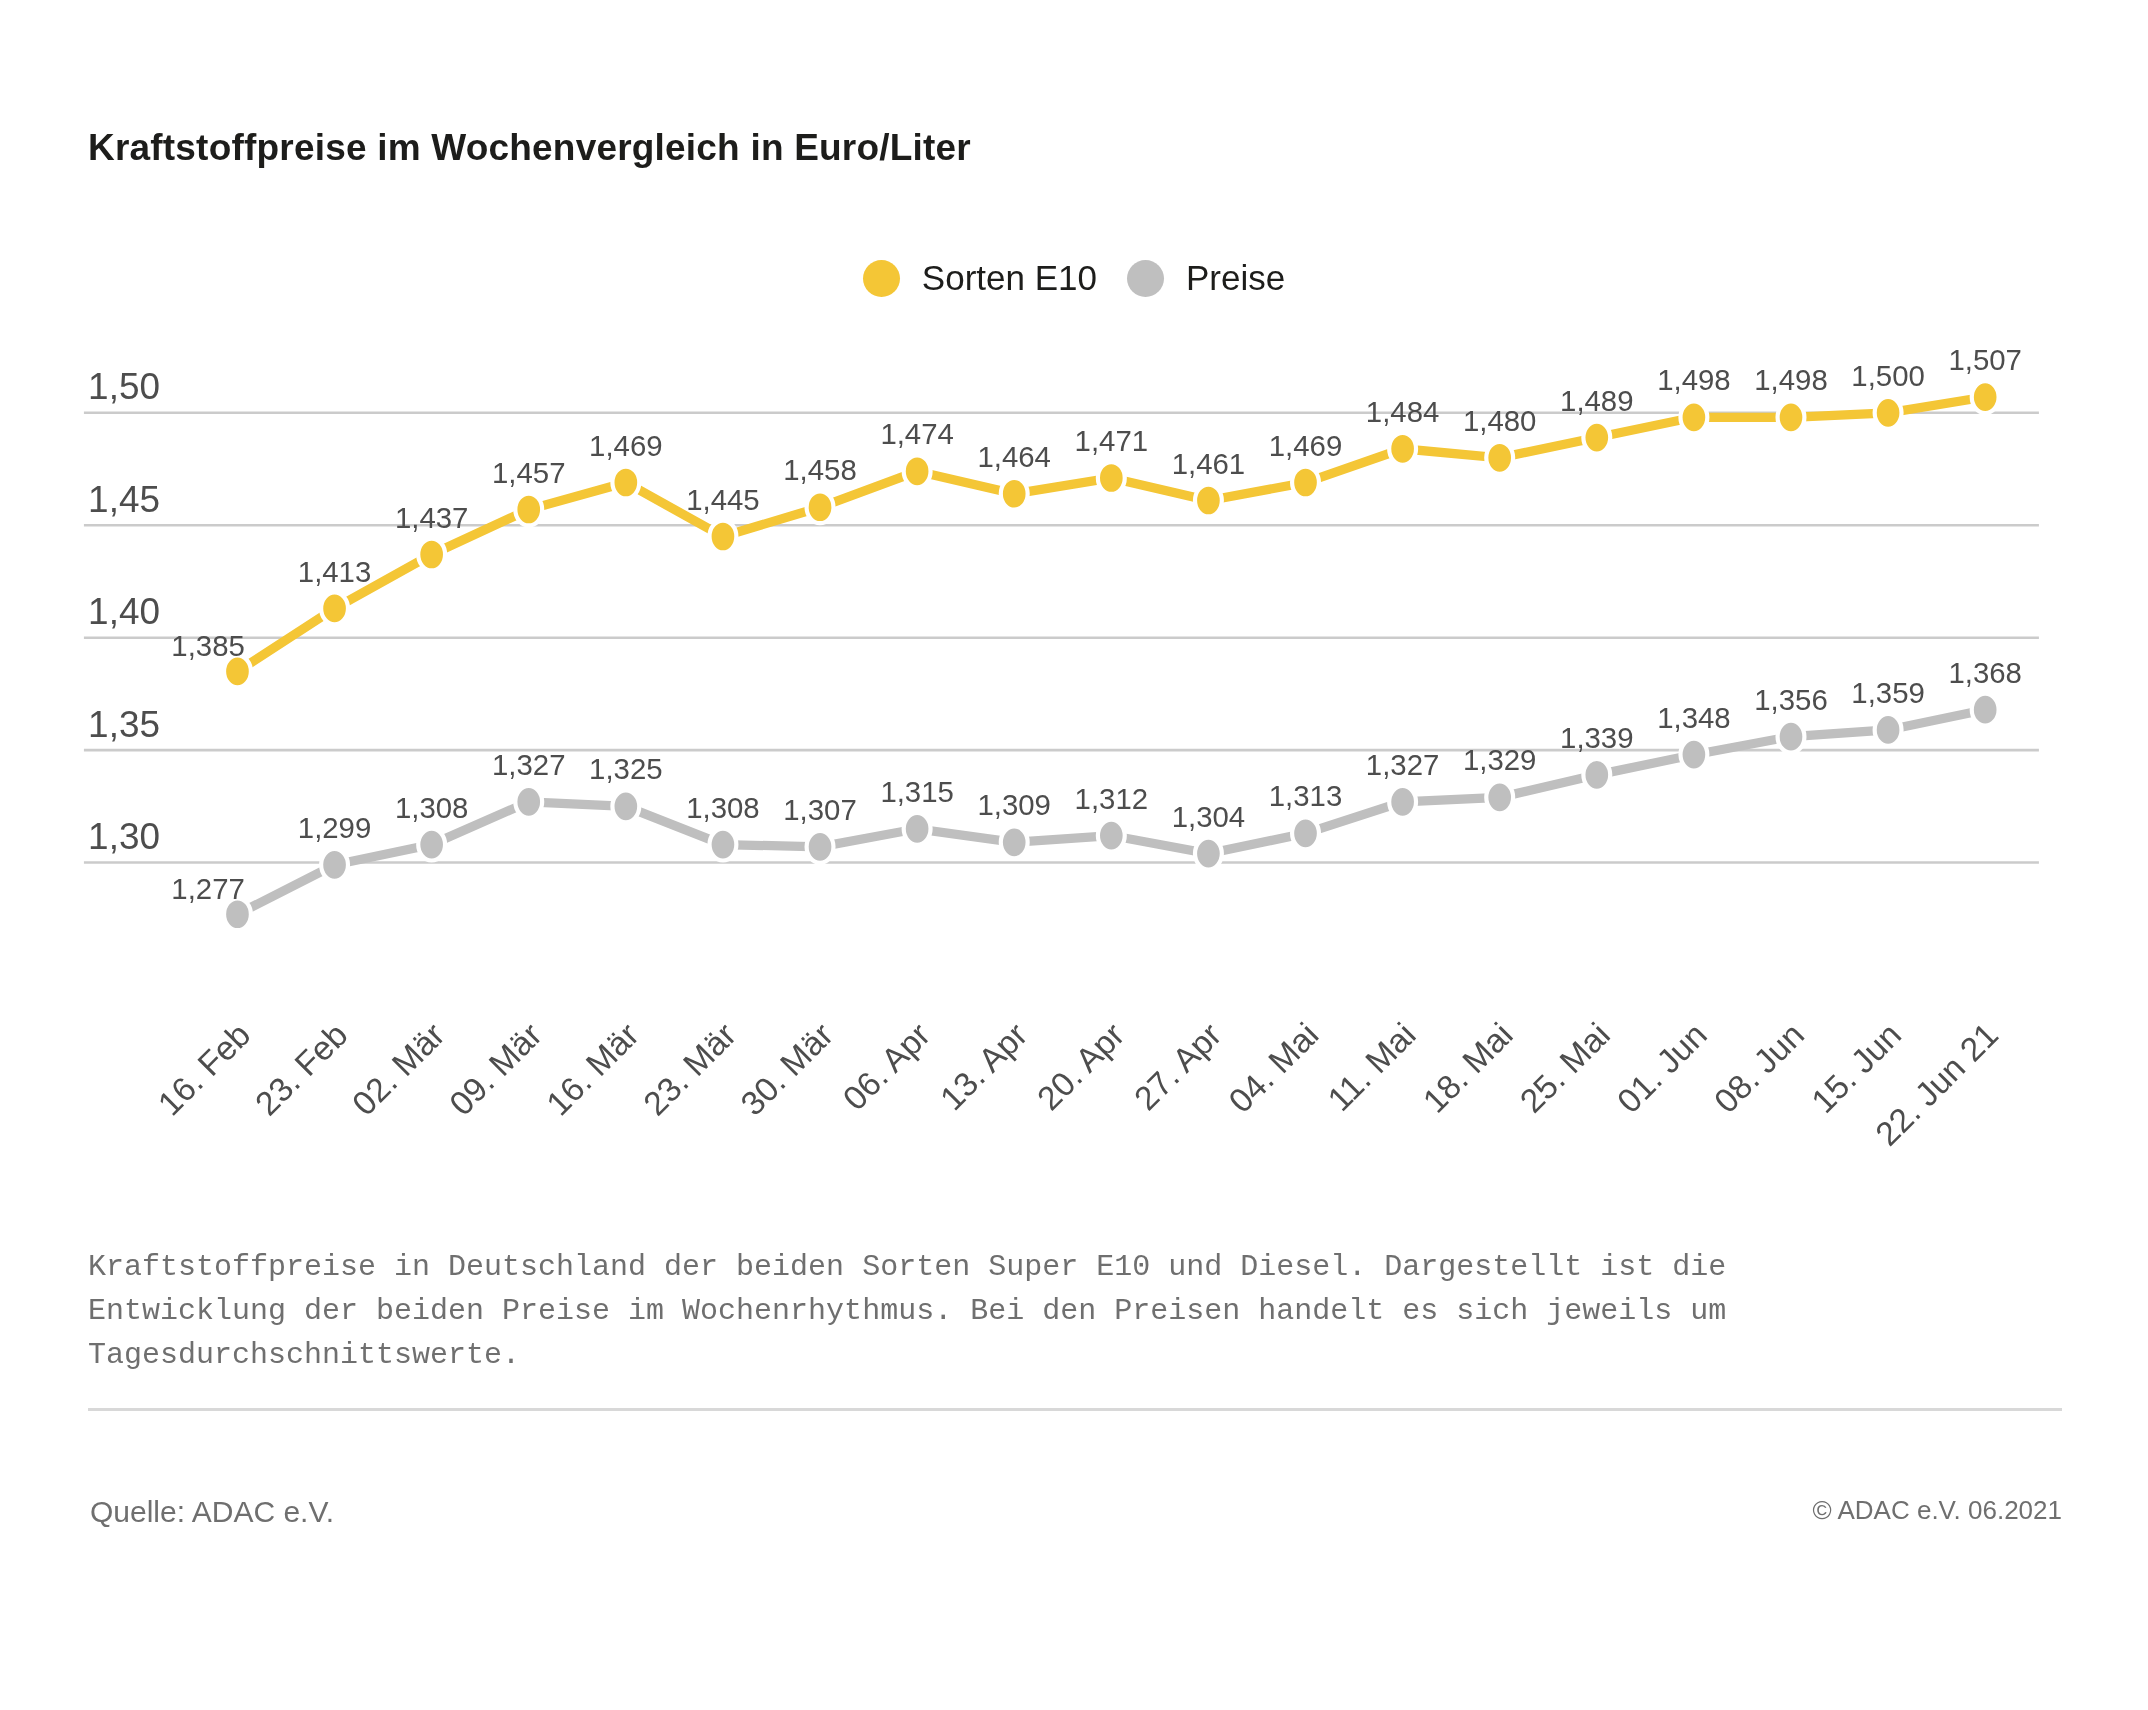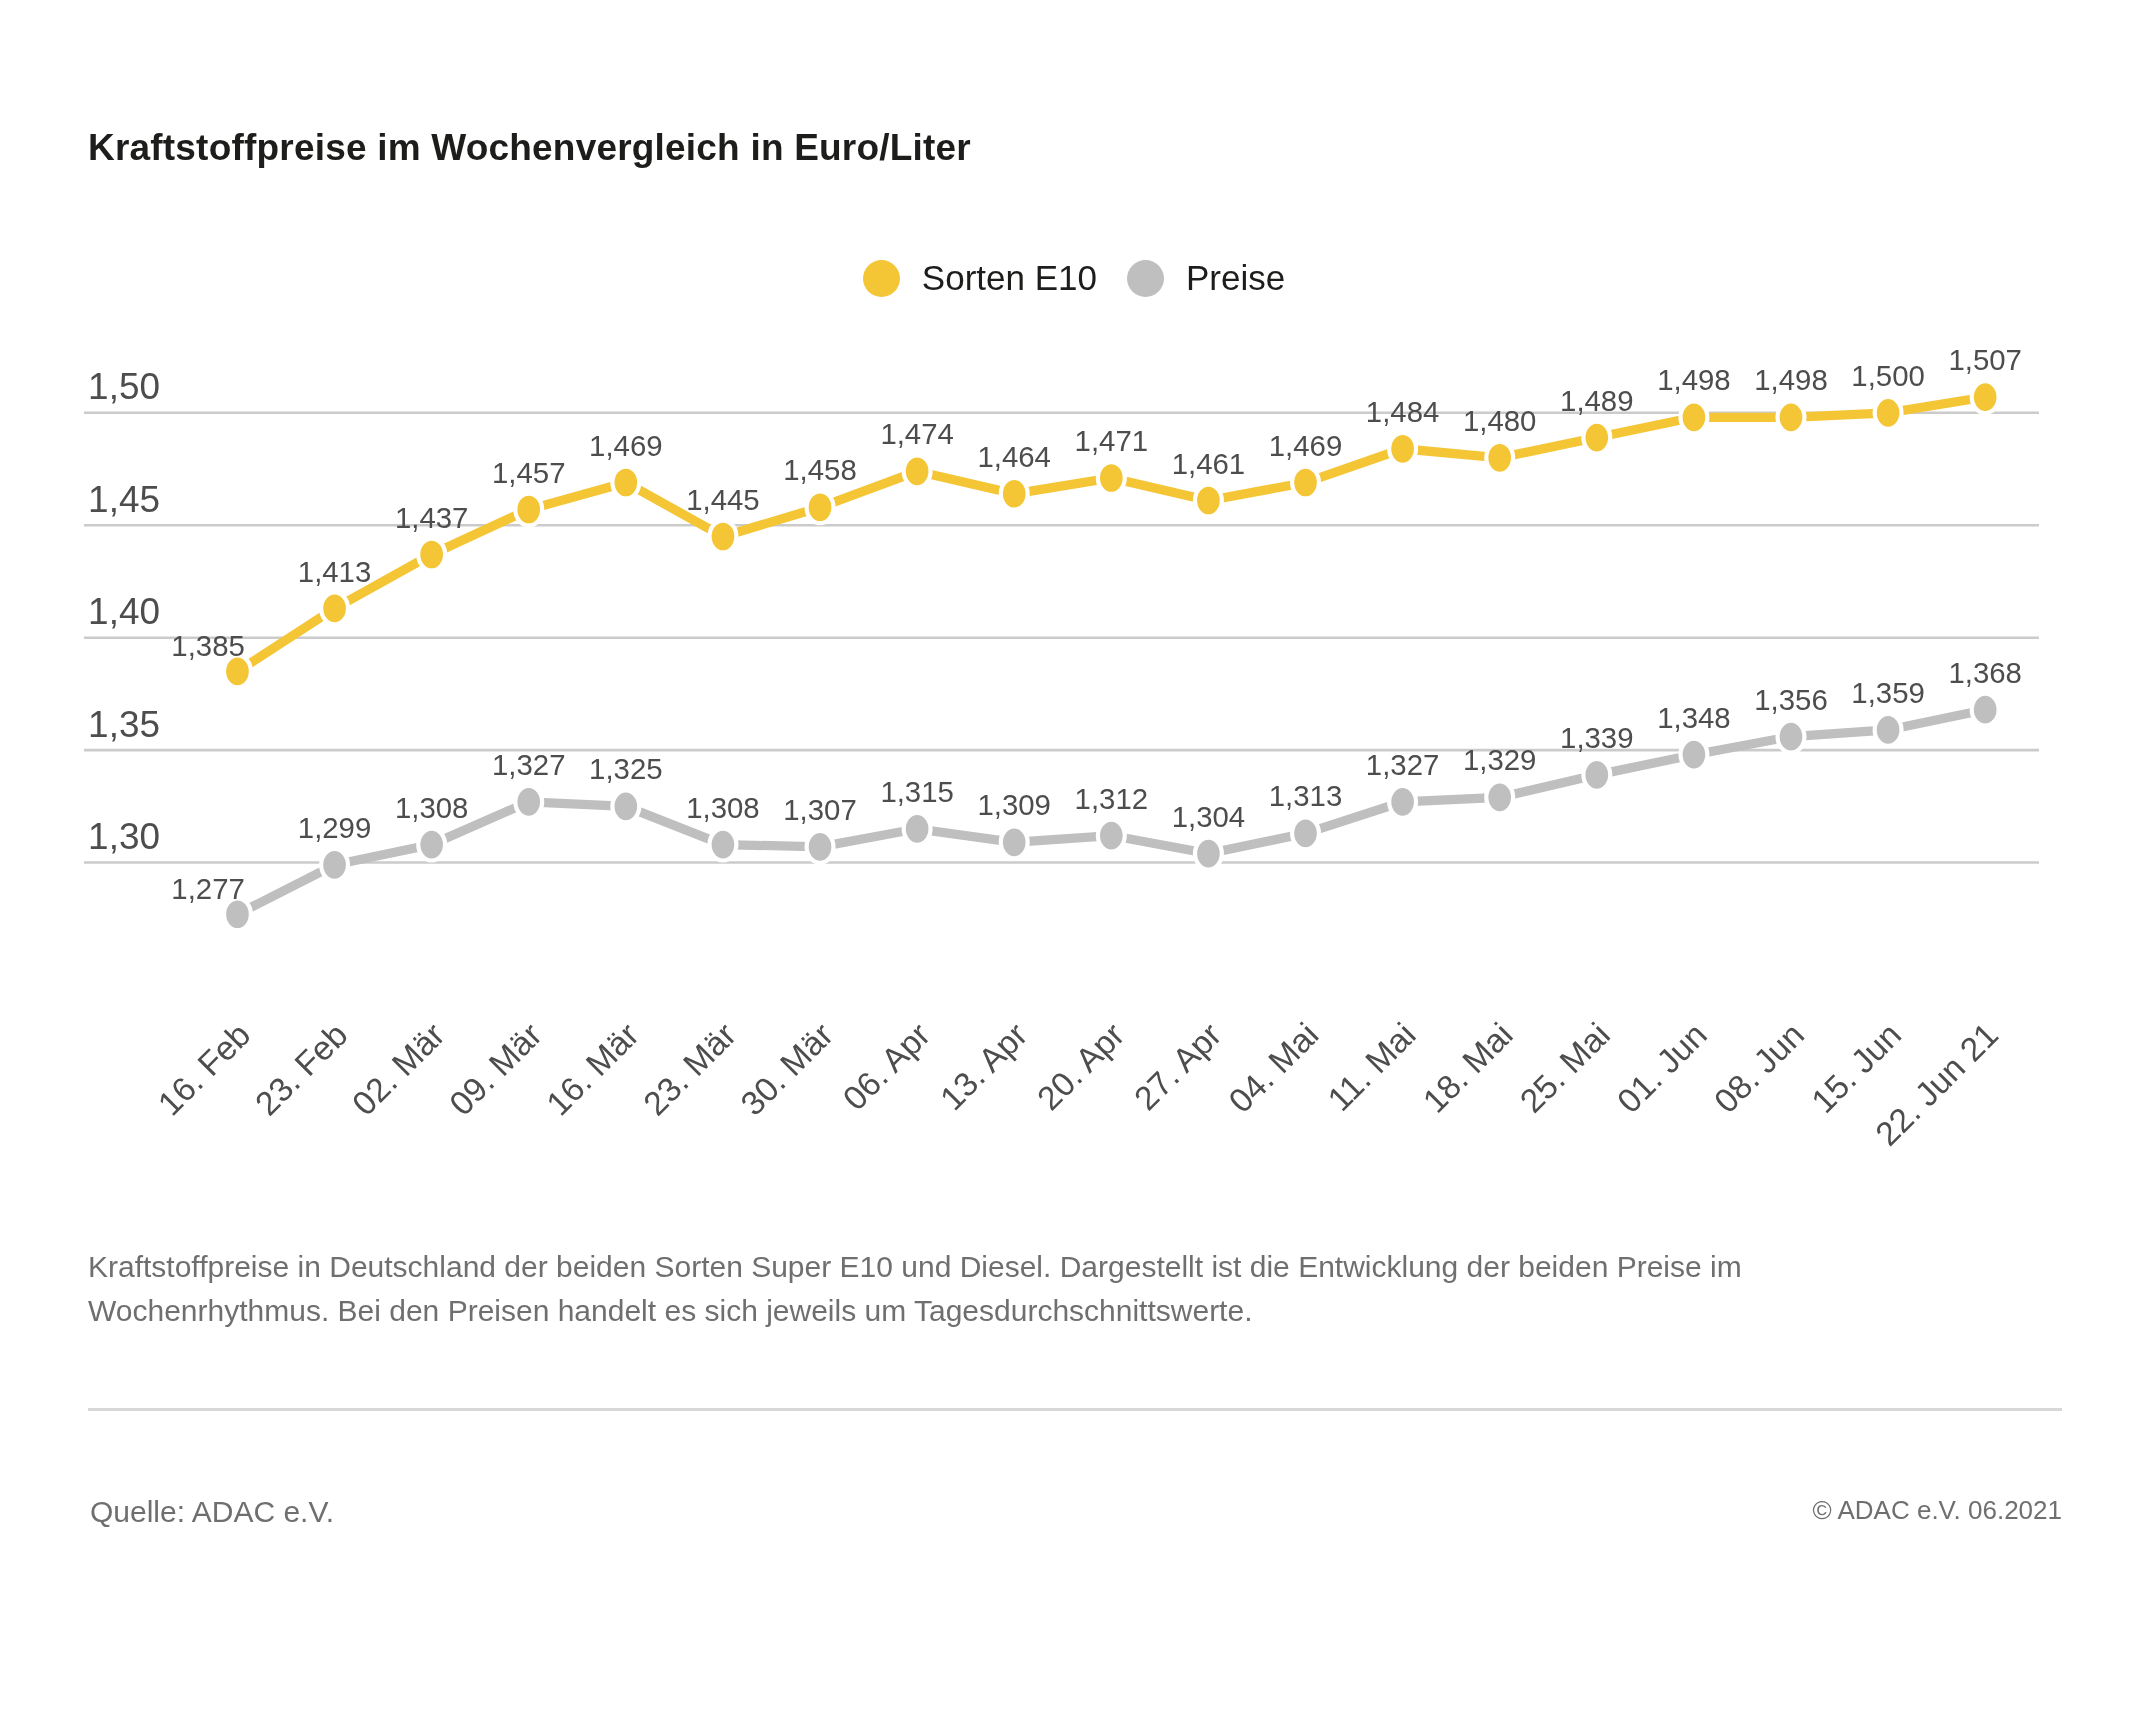--- a/index.html
+++ b/index.html
@@ -19,21 +19,21 @@
   #chart-svg { position:absolute; left:0; top:0; width:2148px; height:1710px;
                font-family:"Liberation Sans", sans-serif; }
   .grid-line { stroke:#cbcbcb; stroke-width:3; }
   .ytick  { font-size:44px; fill:#4d4d4d; }
   .xtick  { font-size:40px; fill:#4d4d4d; }
   .dlabel { font-size:35px; fill:#4d4d4d; }
   .series-path { fill:none; stroke-width:11; }
   .marker { stroke:#ffffff; stroke-width:5; }
 
   .description { position:absolute; left:88px; top:1245px; width:1787px;
-                 font-size:30px; line-height:44px; color:#6f6f6f; }
+                 font-size:30px; line-height:44px; color:#6f6f6f;font-family:Liberation Mono, monospace; }
 
   .divider { position:absolute; left:88px; top:1408px; width:1974px; height:2.5px;
              background:#d8d8d8; }
 
   .footer-source    { position:absolute; left:90px;  top:1495px; font-size:30px; color:#6f6f6f; }
   .footer-copyright { position:absolute; right:86px; top:1495px; font-size:26px; color:#6f6f6f; }
 </style>
 </head>
 <body>
 

